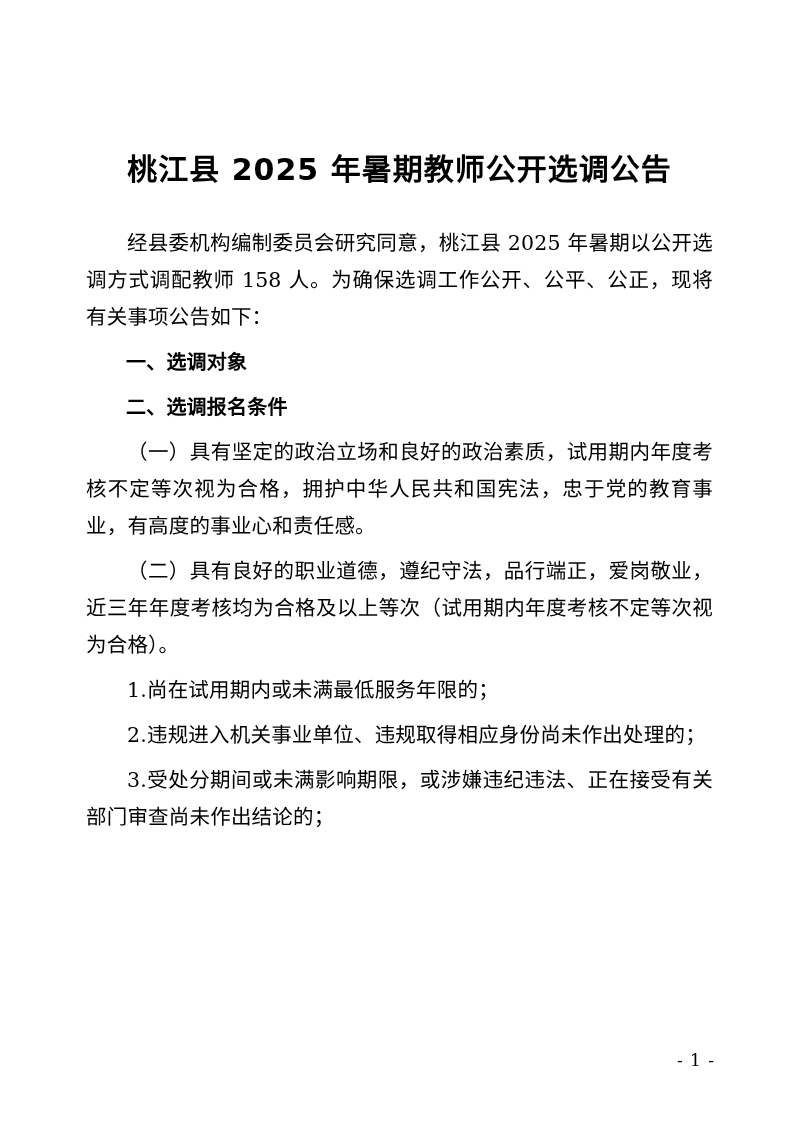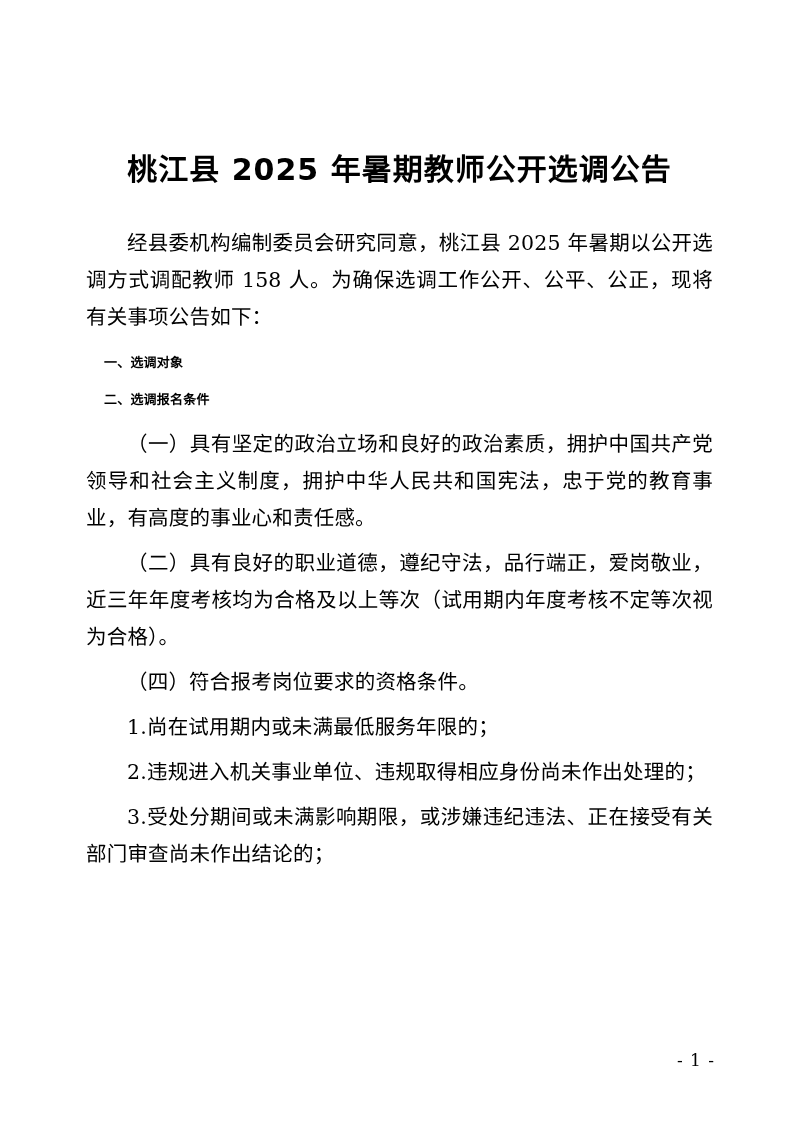--- a/index.html
+++ b/index.html
@@ -40,24 +40,24 @@
     text-justify: inter-ideograph;
     margin: 8px;
     letter-spacing: 0.2px;
   }
   .indent {
     text-indent: 2em;
   }
   .heading {
     font-family: "DejaVu Sans", "Liberation Sans", sans-serif;
     font-weight: bold;
-    font-size: 13px;
+    font-size: 20px;
     line-height: 37px;
     text-indent: 2em;
-    margin: 0;
+    margin: 8px;
     letter-spacing: 0.2px;
   }
   .page-number {
     position: absolute;
     right: 78px;
     bottom: 52px;
     font-size: 17px;
     font-family: "DejaVu Serif", "Liberation Serif", serif;
     letter-spacing: 1px;
   }
@@ -69,26 +69,25 @@
 
   <h1 class="doc-title">桃江县 2025 年暑期教师公开选调公告</h1>
 
   <p class="para indent">经县委机构编制委员会研究同意，桃江县 2025 年暑期以公开选调方式调配教师 158 人。为确保选调工作公开、公平、公正，现将有关事项公告如下：</p>
 
   <p class="heading">一、选调对象</p>
 
 
   <p class="heading">二、选调报名条件</p>
 
-  <p class="para indent">（一）具有坚定的政治立场和良好的政治素质，拥护中国共产党领导和社会主义制度，拥护中华人民共和国宪法，忠于党的教育事业，有高度的事业心和责任感。</p>
+  <p class="para indent">（一）具有坚定的政治立场和良好的政治素质，试用期内年度考核不定等次视为合格，拥护中华人民共和国宪法，忠于党的教育事业，有高度的事业心和责任感。</p>
 
   <p class="para indent">（二）具有良好的职业道德，遵纪守法，品行端正，爱岗敬业，近三年年度考核均为合格及以上等次（试用期内年度考核不定等次视为合格）。</p>
 
 
-  <p class="para indent">（四）符合报考岗位要求的资格条件。</p>
 
 
   <p class="para indent">1.尚在试用期内或未满最低服务年限的；</p>
 
   <p class="para indent">2.违规进入机关事业单位、违规取得相应身份尚未作出处理的；</p>
 
   <p class="para indent">3.受处分期间或未满影响期限，或涉嫌违纪违法、正在接受有关部门审查尚未作出结论的；</p>
 
   <div class="page-number">- 1 -</div>
 

